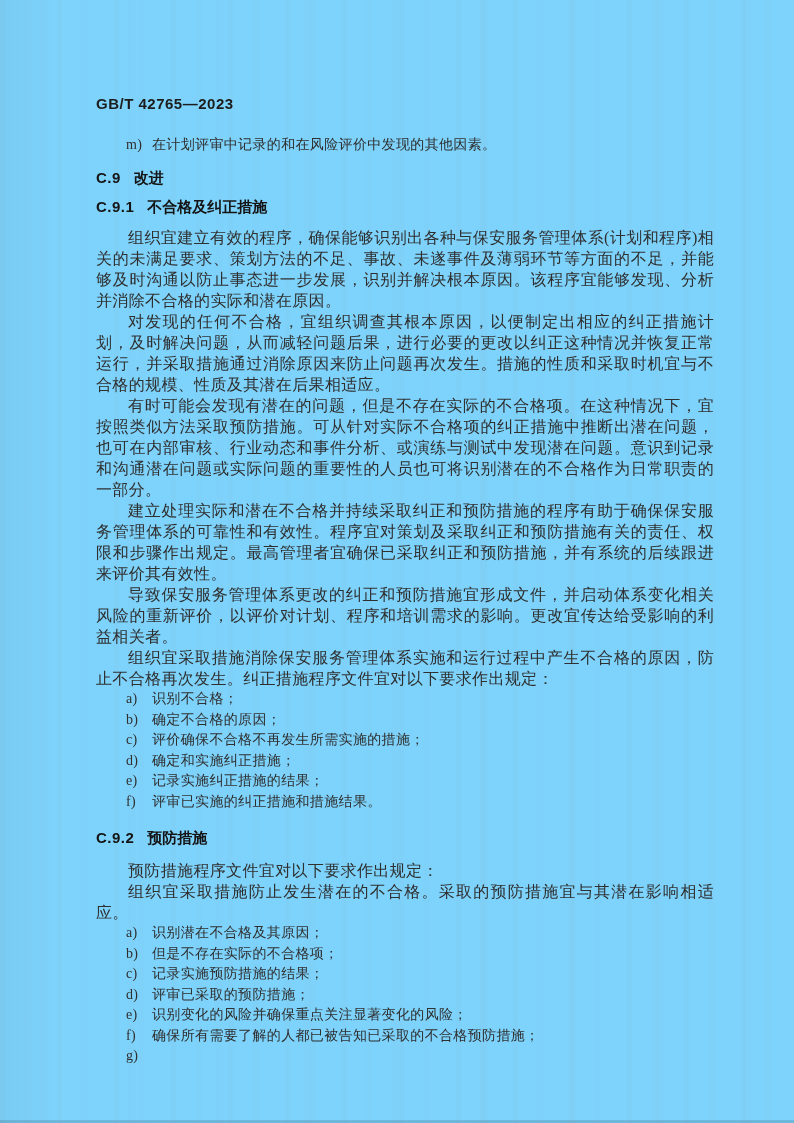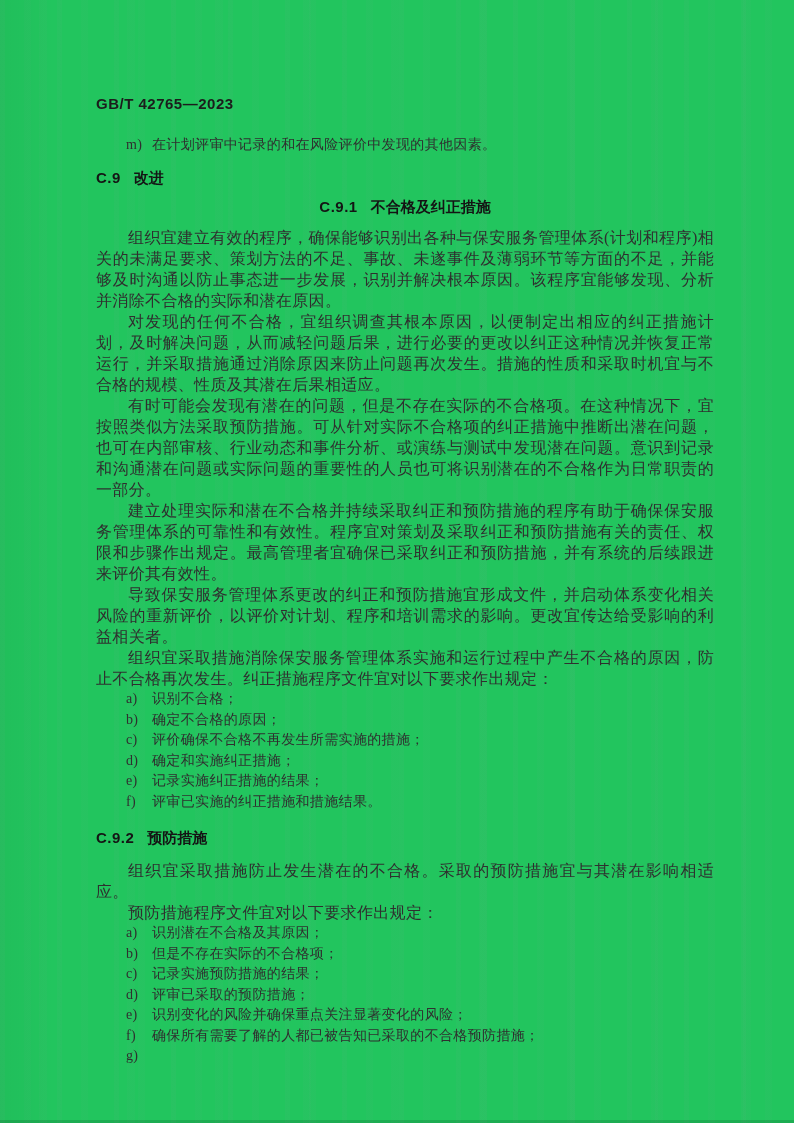--- a/index.html
+++ b/index.html
@@ -5,21 +5,21 @@
 <style>
   html, body { margin: 0; padding: 0; }
   body {
     width: 794px; height: 1123px;
     background: #f4f4f4;
     font-family: "Liberation Serif", "DejaVu Serif", serif;
   }
   .page {
     position: relative;
     width: 794px; height: 1123px;
-    background: #22c55e;
+    background: #7dd3fc;
     overflow: hidden;
     color: #2f2f2f;
   }
   
   .scan-stripes {
     position: absolute; inset: 0;
     pointer-events: none;
     background:
       repeating-linear-gradient(90deg,
         rgba(150,155,165,0.05) 0px, rgba(150,155,165,0.05) 5px,
@@ -65,21 +65,21 @@
   .lead-item .li-label { position: absolute; left: 30px; }
   .sec-heading {
     font-family: "Liberation Sans", "DejaVu Sans", sans-serif;
     font-weight: bold;
     font-size: 15px;
     line-height: 23px;
     color: #141414;
   }
   .sec-heading .sec-num { margin-right: 13px; letter-spacing: 0.5px; }
   .h-c9  { margin-top: 10px; }
-  .h-c91 { margin-top: 6px; text-align: center; }
+  .h-c91 { margin-top: 6px; }
   .h-c92 { margin-top: 14px; }
   .para-block { margin-top: 9px; }
   .para-block-2 { margin-top: 11px; }
   .para {
     margin: 0;
     font-size: 16px;
     line-height: 21px;
     letter-spacing: 0.35px;
     text-align: justify;
     text-indent: 2em;
@@ -162,22 +162,22 @@
         <span class="li-label">f)</span>
         <span class="li-text">评审已实施的纠正措施和措施结果。</span>
       </div>
     </div>
 
     <div class="sec-heading h-c92">
       <span class="sec-num">C.9.2</span><span class="sec-title">预防措施</span>
     </div>
 
     <div class="para-block-2">
+      <p class="para">预防措施程序文件宜对以下要求作出规定：</p>
       <p class="para">组织宜采取措施防止发生潜在的不合格。采取的预防措施宜与其潜在影响相适应。</p>
-      <p class="para">预防措施程序文件宜对以下要求作出规定：</p>
     </div>
 
     <div class="item-list">
       <div class="li">
         <span class="li-label">a)</span>
         <span class="li-text">识别潜在不合格及其原因；</span>
       </div>
       <div class="li">
         <span class="li-label">b)</span>
         <span class="li-text">但是不存在实际的不合格项；</span>

